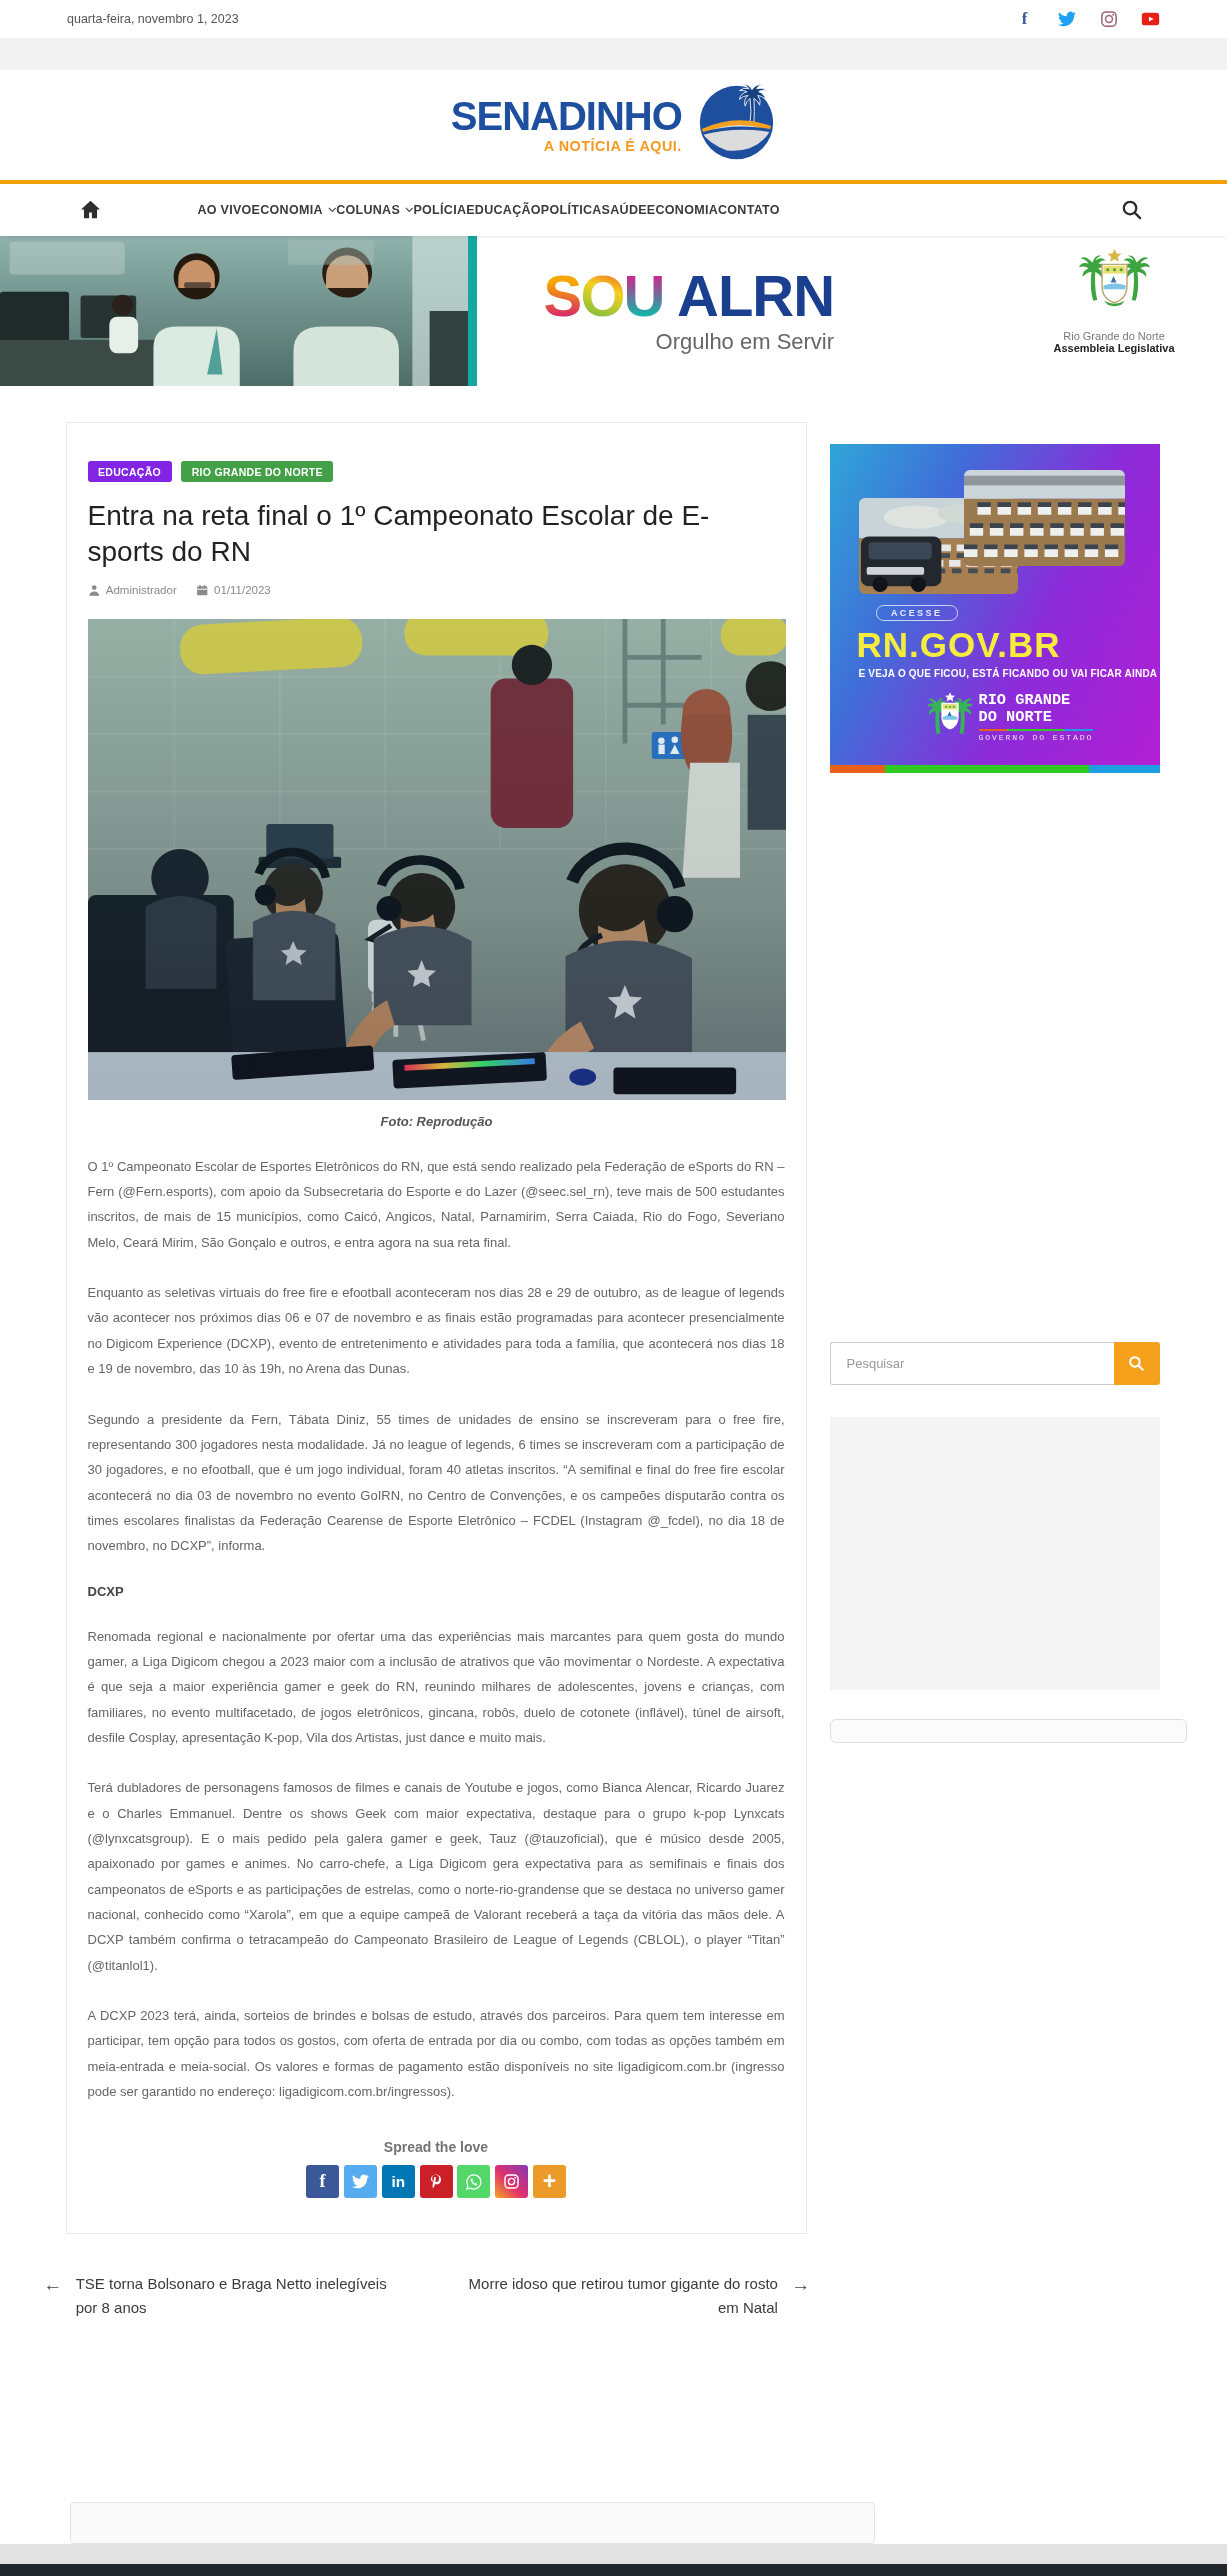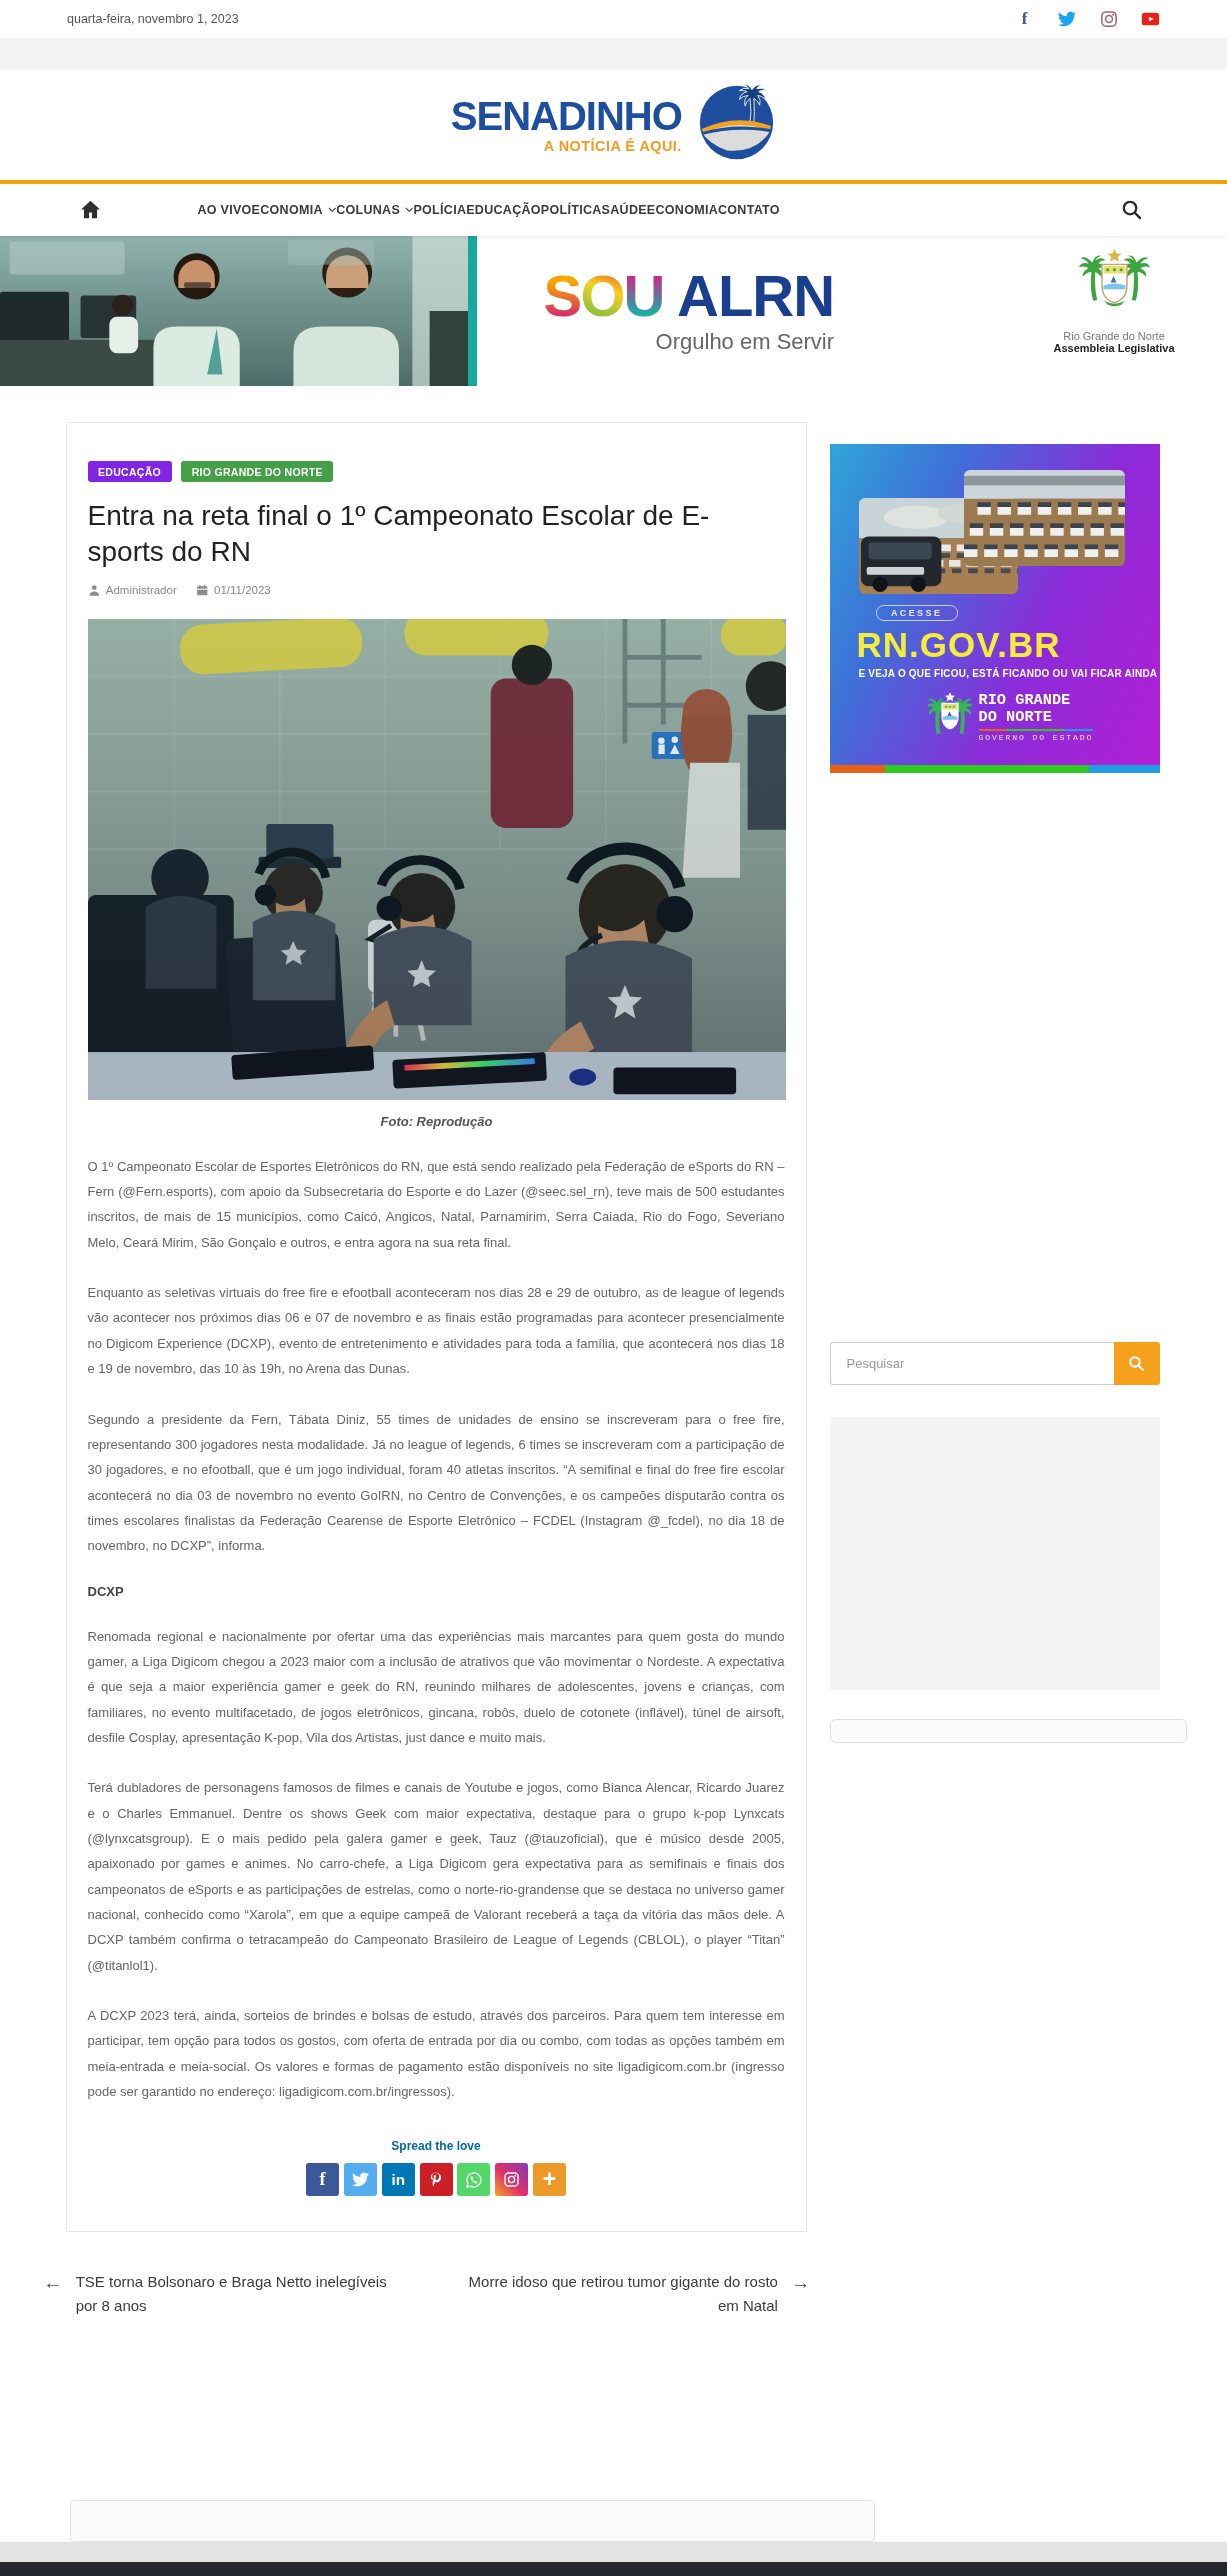--- a/index.html
+++ b/index.html
@@ -62,21 +62,21 @@
   .badge-green { background:#43a047; }
   .article-title { font-size:28px; font-weight:500; color:#222; line-height:1.3; margin:15.3px 0 13.4px; }
   .meta { display:flex; align-items:center; gap:19px; color:#8a8a8a; font-size:11.5px; }
   .meta-item { display:flex; align-items:center; gap:5.8px; }
   figure { margin:23px auto 0; width:698px; }
   .hero { width:698px; height:481px; display:block; }
   figcaption { margin-top:13.4px; text-align:center; font-weight:700; font-style:italic; color:#555; font-size:13px; }
   .card p { font-size:13px; color:#666; line-height:1.95; text-align:justify; margin:25px 0 0; }
   .subheading { margin-top:25px; font-size:13px; font-weight:700; color:#444; }
   .share { margin-top:35px; text-align:center; }
-  .share-label { font-weight:700; color:#0369a1; font-size:12px; }
+  .share-label { font-weight:700; color:#737373; font-size:14px; }
   .share-row { margin-top:9.6px; display:flex; justify-content:center; gap:4.8px; }
   .sbtn { width:33px; height:33px; border-radius:2.9px; display:inline-flex; align-items:center; justify-content:center; color:#fff; font-weight:700; font-size:18px; cursor:pointer; }
   .s-fb { background:#3b5998; font-family:"Liberation Serif", serif; }
   .s-tw { background:#55acee; }
   .s-in { background:#0077b5; font-size:15.3px; }
   .s-pi { background:#cb2027; }
   .s-wa { background:#53d769; }
   .s-ig { background:linear-gradient(45deg,#f5a623 0%,#e1306c 45%,#833ab4 100%); }
   .s-more { background:#ec9a29; font-size:23px; }
 

